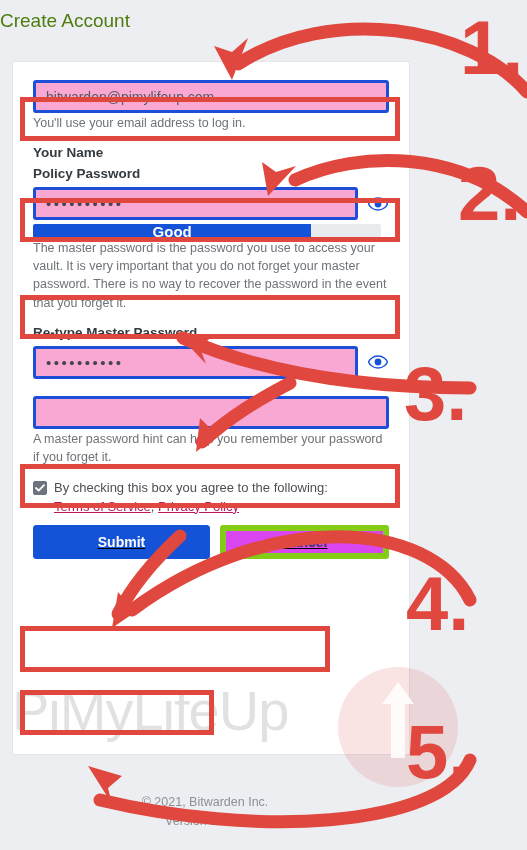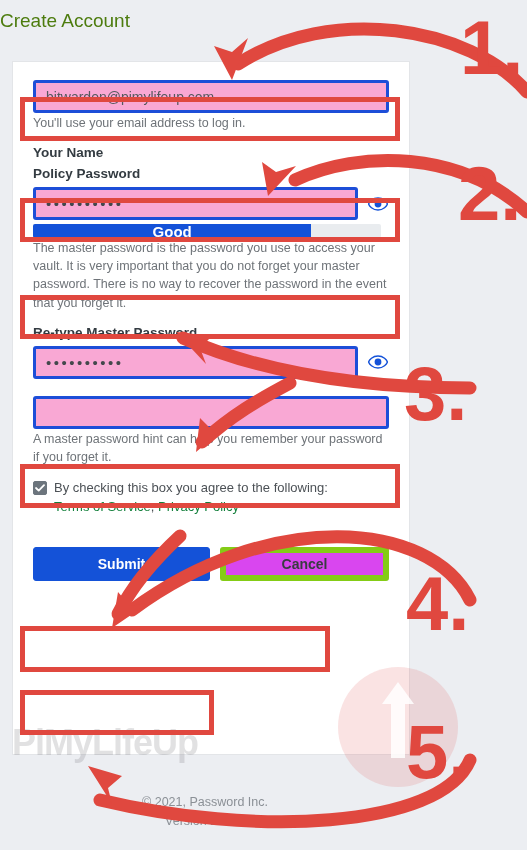--- a/index.html
+++ b/index.html
@@ -12,23 +12,23 @@
   #root { position: relative; width: 527px; height: 850px; }
 
   
   .watermark {
     position: absolute; left: 8px; top: 672px;
     width: 490px; height: 110px;
     pointer-events: none; z-index: 6;
   }
   .wm-text {
     position: absolute; left: 4px; top: 6px;
-    font-size: 36px; font-weight: bold;
+    font-size: 56px; font-weight: normal;
     color: rgba(120,120,125,0.22);
-    letter-spacing: -1px; white-space: nowrap; margin-top: 44px;
+    letter-spacing: -1px; white-space: nowrap;
   }
   .wm-circle {
     position: absolute; left: 330px; top: -5px;
     width: 120px; height: 120px; border-radius: 50%;
     background: rgba(226,88,88,0.17);
   }
   .wm-arrow {
     position: absolute; left: 372px; top: 8px;
     width: 36px; height: 78px;
   }
@@ -96,23 +96,23 @@
     margin-top: 4px; margin-bottom: 3px;
   }
   .cbox {
     width: 14px; height: 14px; flex: 0 0 14px; margin-top: 2px;
     background: #6c757d; border: 1px solid #6c757d; border-radius: 2px;
     display: flex; align-items: center; justify-content: center;
     cursor: pointer;
   }
   .cbox svg { display: block; }
   .agree-text { font-size: 13px; color: #4c5156; line-height: 1.45; }
-  .agree-text .lnk { color: #15803d; cursor: pointer; }
-
-  .btn-row { display: flex; gap: 10px; margin-top: 30px; }
+  .agree-text .lnk { color: #be185d; cursor: pointer; text-decoration: underline; }
+
+  .btn-row { display: flex; gap: 10px; margin-top: 8px; text-decoration: underline; }
   .btn {
     height: 34px; border-radius: 3px; font-size: 14px;
     font-weight: bold; display: flex; align-items: center;
     justify-content: center; cursor: pointer;
     font-family: "Liberation Sans", sans-serif;
   }
   .btn-primary { width: 178px; background: #1452d8; color: #fff; border: 1px solid #1452d8; }
   .btn-secondary { width: 170px; background: #d946ef; color: #383c40; border: 6px solid #84cc16; }
 
   .footer {
@@ -210,21 +210,21 @@
 
       <div class="btn-row">
         <div class="btn btn-primary">Submit</div>
         <div class="btn btn-secondary">Cancel</div>
       </div>
 
     </div>
   </div>
 
   <div class="footer">
-    <div>© 2021, Password Inc.</div>
+    <div>© 2021, Bitwarden Inc.</div>
     <div>Version 2.18.1</div>
   </div>
 
   <div class="ann-layer">
 
     <div class="hl" style="left:20px;  top:97px;  width:380px; height:44px;"></div>
     <div class="hl" style="left:20px;  top:198px; width:380px; height:44px;"></div>
     <div class="hl" style="left:20px;  top:295px; width:380px; height:44px;"></div>
     <div class="hl" style="left:20px;  top:464px; width:380px; height:44px;"></div>
     <div class="hl" style="left:20px;  top:626px; width:310px; height:46px;"></div>

